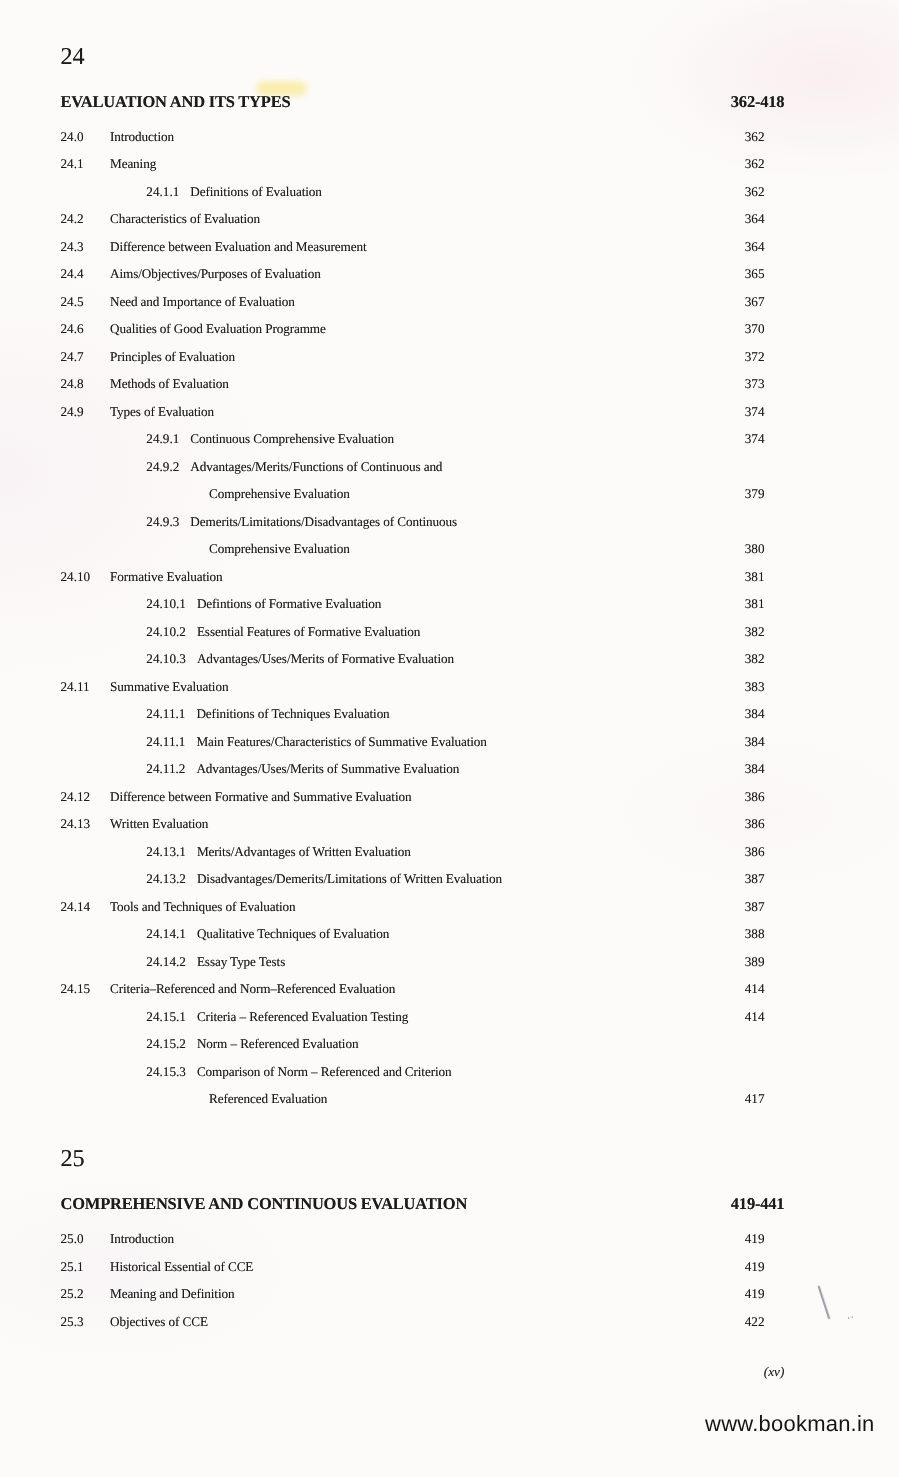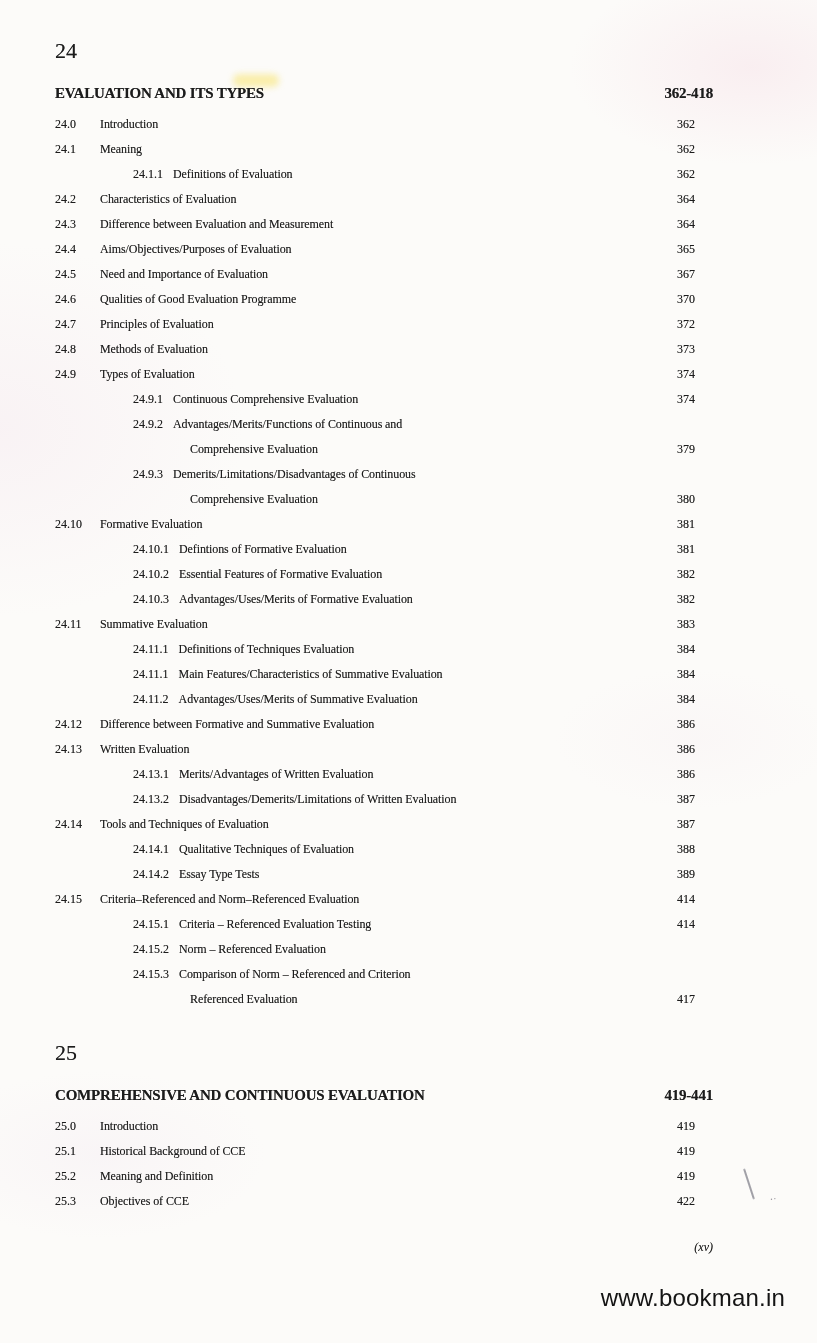--- a/index.html
+++ b/index.html
@@ -44,23 +44,23 @@
   .indent-1 .toc-num { margin-right: 10px; }
   .indent-2 { padding-left: 135px; }
   .toc-text { flex: 1 1 auto; white-space: nowrap; padding-right: 6px; letter-spacing: -0.1px; }
   .toc-page { flex: 0 0 auto; min-width: 36px; text-align: left; }
   .page-footer {
     position: absolute; top: 1240px; left: 55px; width: 658px;
     text-align: right; font-style: italic; font-size: 12px;
     text-shadow: 0 0 .4px rgba(20,20,20,.4);
   }
   .watermark {
-    position: absolute; top: 1284px; right: 32px;
+    position: absolute; top: 1284px; right: 22px;
     font-family: "Liberation Sans", sans-serif;
-    font-size: 24px; letter-spacing: 0.2px;
+    font-size: 20px; letter-spacing: 0.2px;
   }
   .highlight-smudge {
     position: absolute; left: 233px; top: 74px; width: 46px; height: 13px;
     background: rgba(248,228,110,.55); filter: blur(3px); border-radius: 6px;
   }
   .pencil-stroke {
     position: absolute; left: 748px; top: 1168px; width: 2px; height: 32px;
     background: rgba(70,70,85,.5); transform: rotate(-18deg); border-radius: 2px;
     filter: blur(.4px);
   }
@@ -310,21 +310,21 @@
     </div>
     <div class="entries">
   <div class="toc-row indent-0">
     <span class="toc-num">25.0</span>
     <span class="toc-text">Introduction</span>
     <span class="toc-page">419</span>
   </div>
 
   <div class="toc-row indent-0">
     <span class="toc-num">25.1</span>
-    <span class="toc-text">Historical Background of CCE</span>
+    <span class="toc-text">Historical Essential of CCE</span>
     <span class="toc-page">419</span>
   </div>
 
   <div class="toc-row indent-0">
     <span class="toc-num">25.2</span>
     <span class="toc-text">Meaning and Definition</span>
     <span class="toc-page">419</span>
   </div>
 
   <div class="toc-row indent-0">

